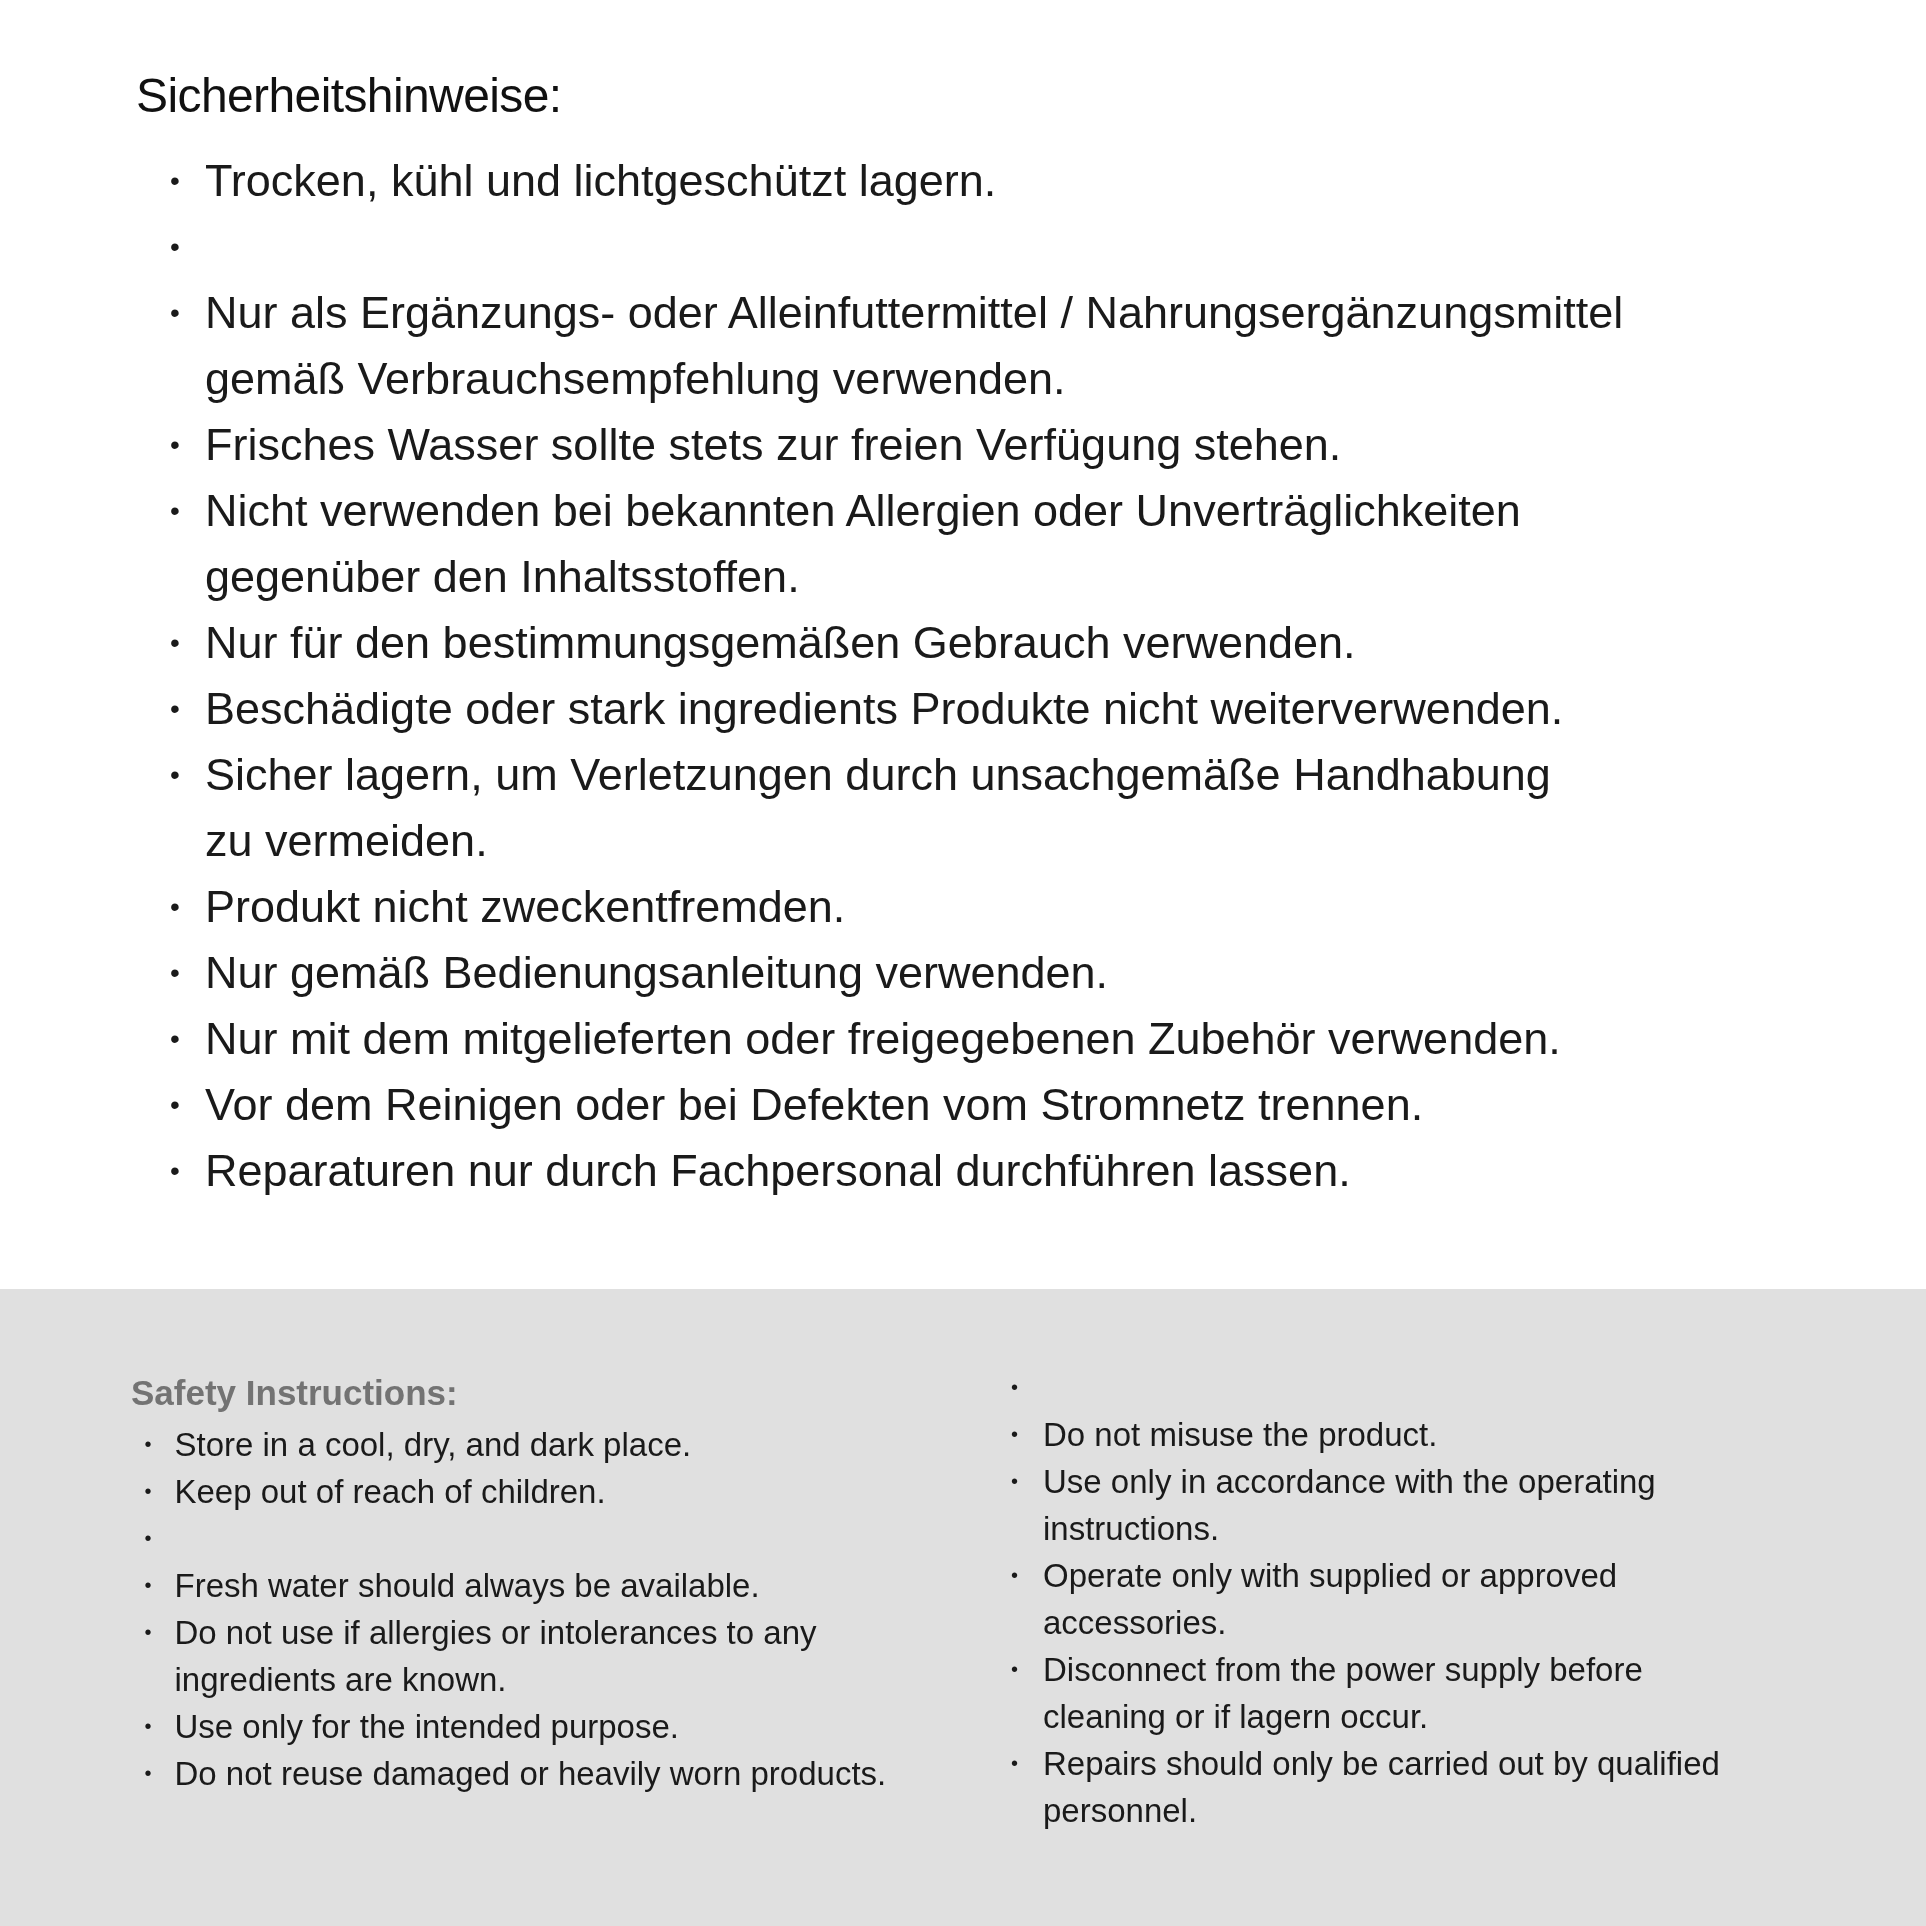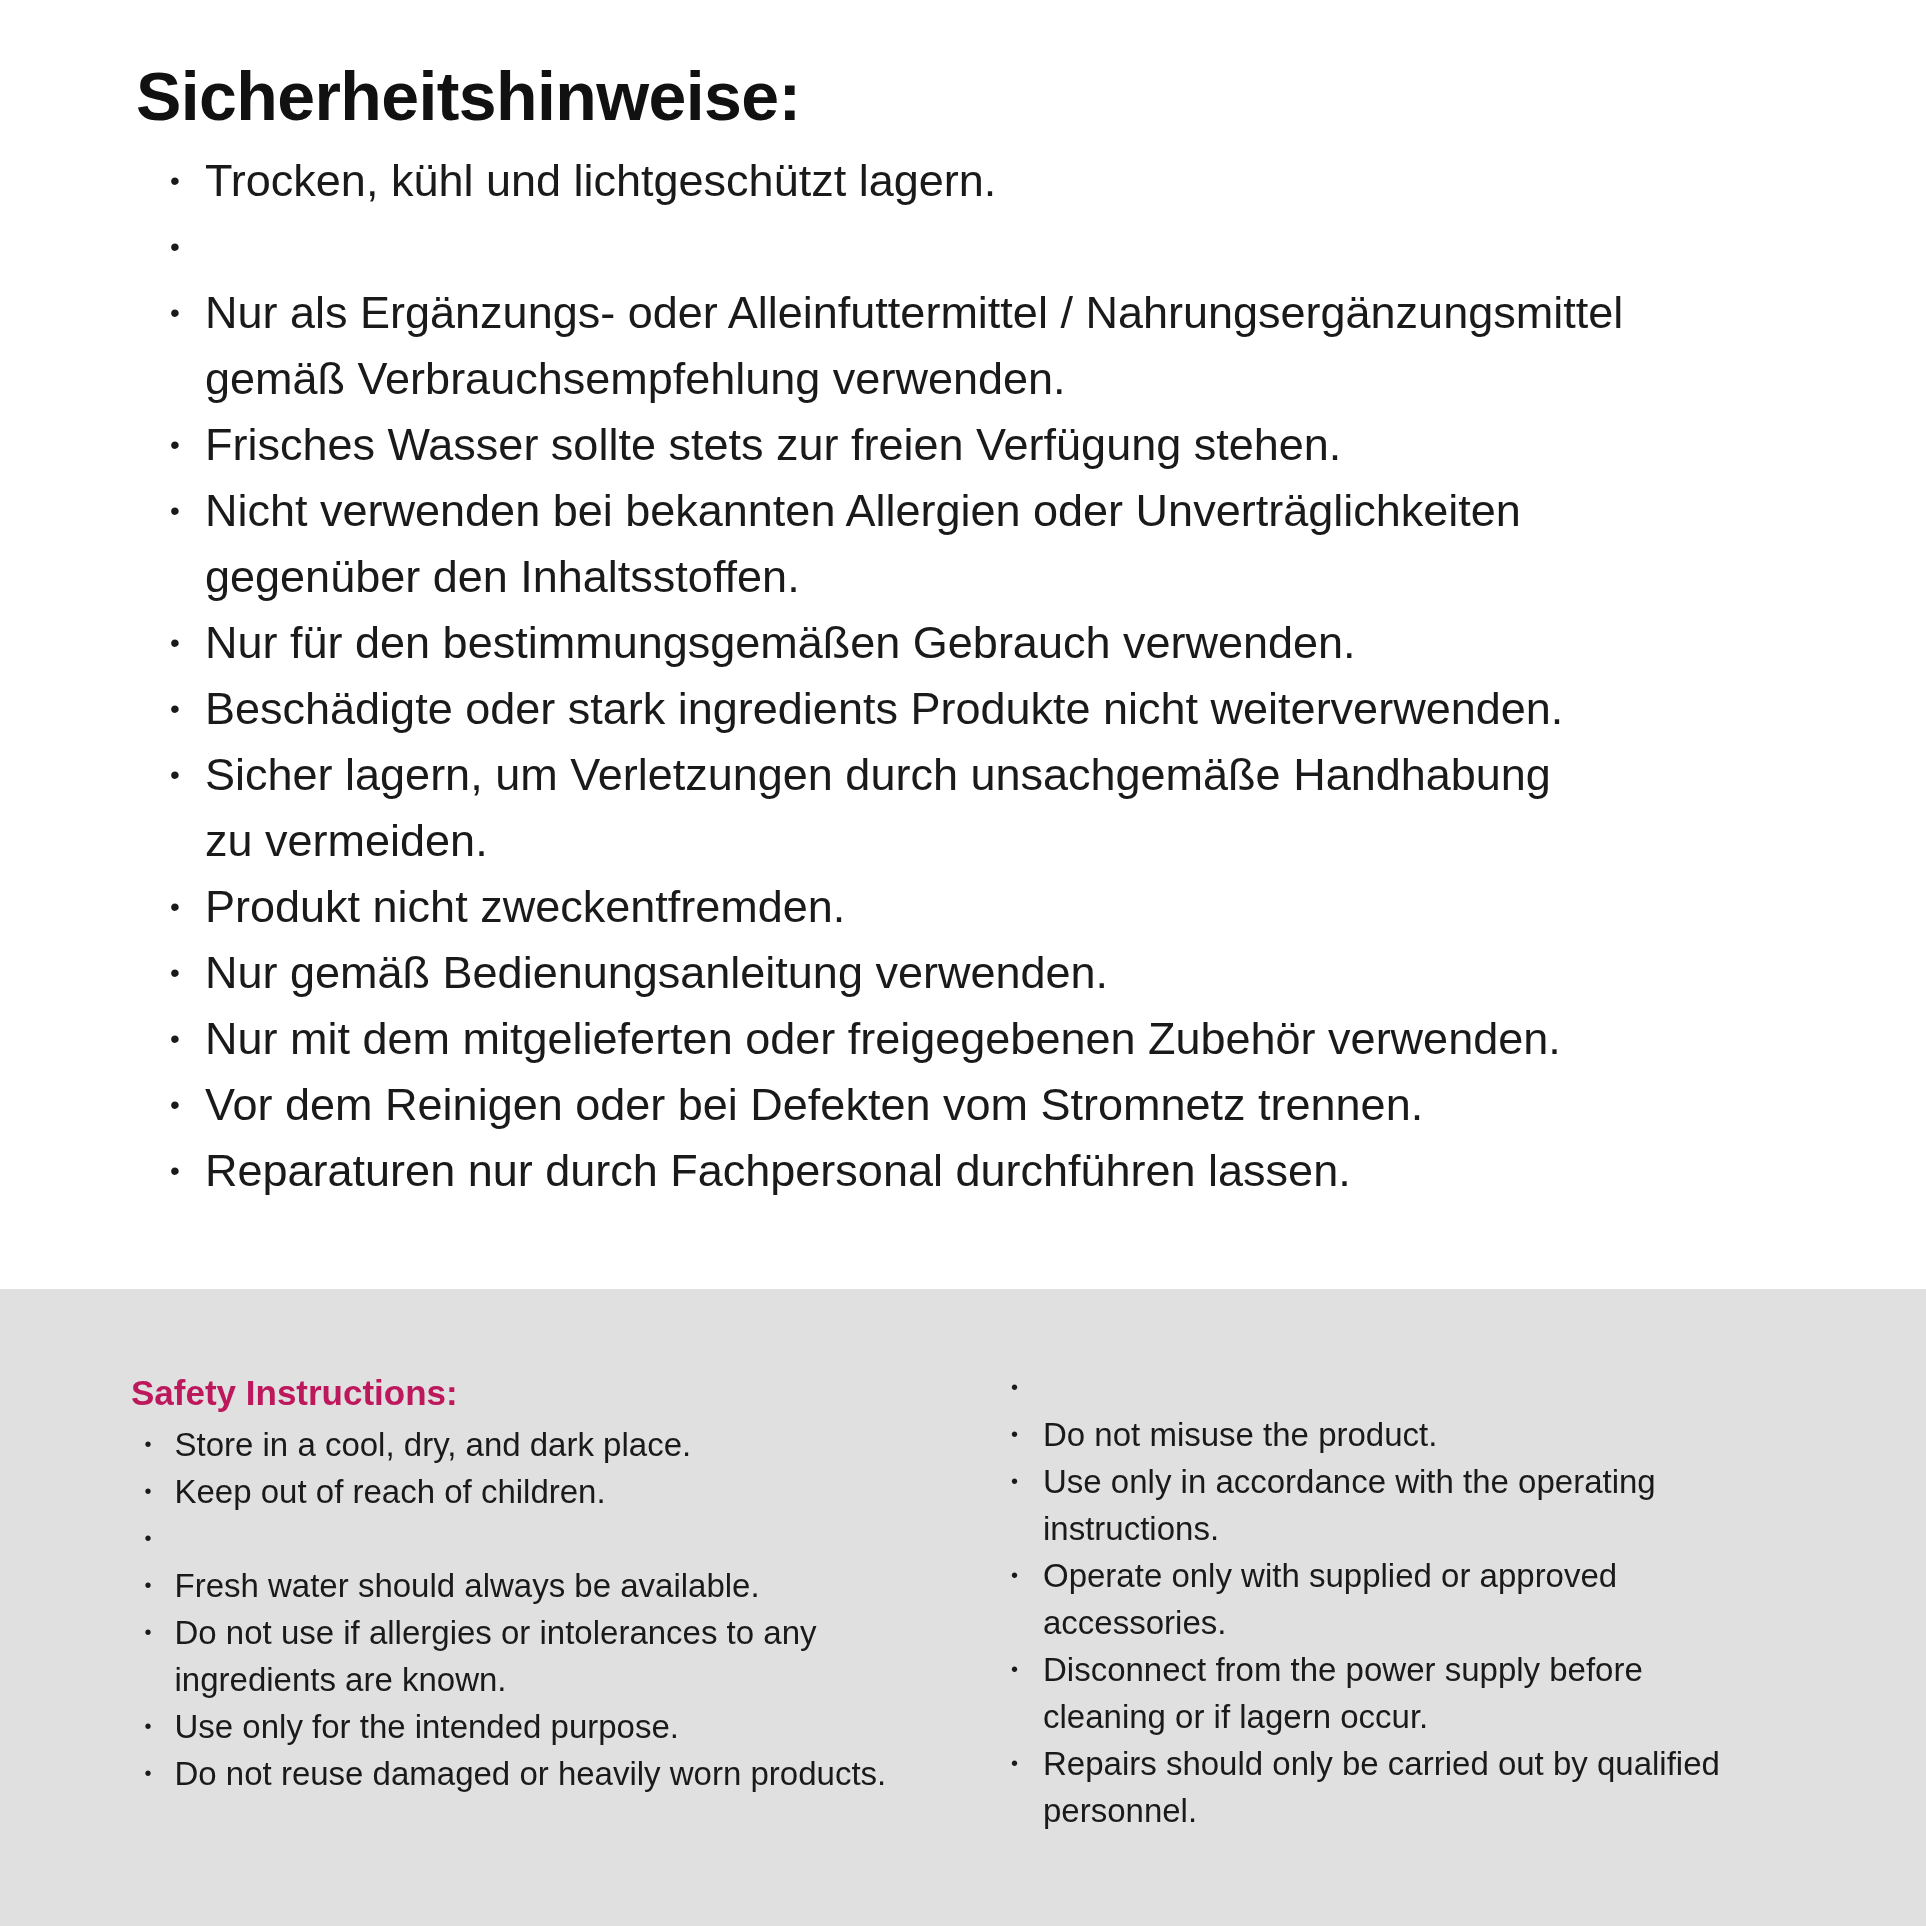--- a/index.html
+++ b/index.html
@@ -12,22 +12,22 @@
     position: relative;
     width: 1926px; height: 1926px;
     background: #ffffff;
     overflow: hidden;
     color: #151515;
   }
   .de-heading {
     position: absolute;
     left: 136px; top: 62px;
     margin: 0;
-    font-size: 68px;
-    font-weight: 700;
+    font-size: 48px;
+    font-weight: 400;
     line-height: 68px;
     letter-spacing: -0.6px;
     color: #111111;
   }
   .de-list {
     position: absolute;
     left: 170px; top: 148px;
     width: 1701px;
     font-size: 45px;
     line-height: 66px;
@@ -50,21 +50,21 @@
     position: absolute;
     left: 131px; top: 1369px;
     width: 860px;
     color: #1a1a1a;
   }
   .en-heading {
     font-size: 35px;
     font-weight: 700;
     line-height: 47px;
     margin: 0 0 4.5px 0;
-    color: #be185d;
+    color: #737373;
   }
   .en-list {
     font-size: 33px;
     line-height: 47px;
   }
   .en-col-left .en-list { padding-left: 13.5px; }
   .en-list .dot {
     flex: 0 0 30px;
     font-size: 20px;
     line-height: 47px;

